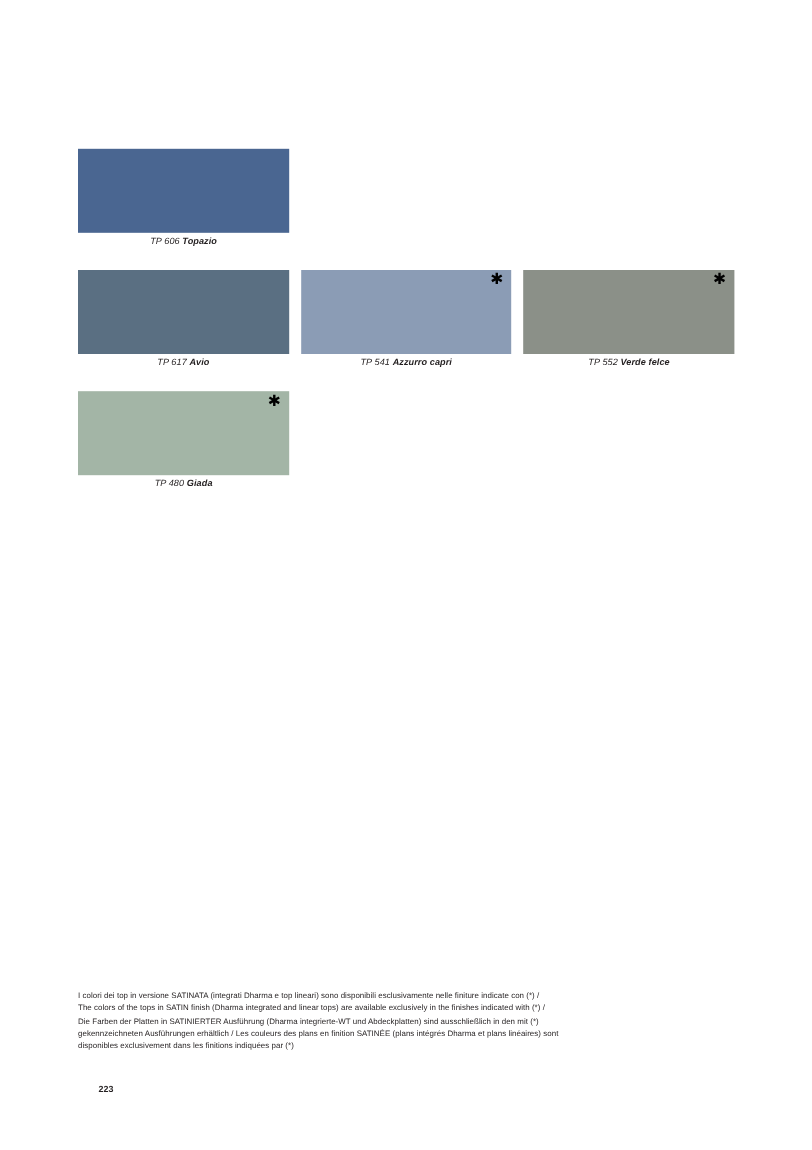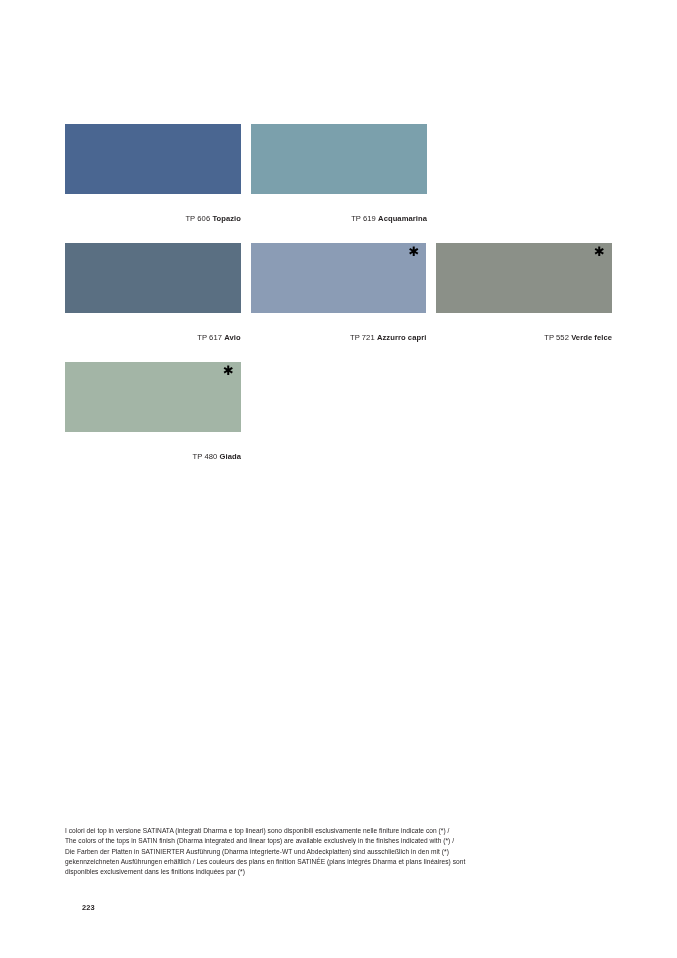--- a/index.html
+++ b/index.html
@@ -49,26 +49,27 @@
     position: absolute;
     top: 2px;
     right: 7px;
     font-size: 13px;
     line-height: 13px;
     font-weight: 700;
     color: #000000;
     font-family: "DejaVu Sans", sans-serif;
   }
   .label {
-    margin-top: 20px;
-    text-align: right;
+    margin-top: 2px;
+    text-align: center;
     font-size: 7.6px;
     line-height: 10px;
     letter-spacing: 0.07px;
     white-space: nowrap;
+    font-style: italic;
   }
   .label .code { font-weight: 400; }
   .label .name { font-weight: 700; }
 
   
   .footnote {
     position: absolute;
     left: 65px;
     top: 826px;
     width: 530px;
@@ -102,47 +103,38 @@
     <div class="row">
       <div class="cell">
         <div class="chip" style="background: rgb(74, 102, 145);">
           
         </div>
         <div class="label">
           <span class="code">TP 606</span>
           <span class="name">Topazio</span>
         </div>
       </div>
-      <div class="cell">
-        <div class="chip" style="background: rgb(123, 160, 172);">
-          
-        </div>
-        <div class="label">
-          <span class="code">TP 619</span>
-          <span class="name">Acquamarina</span>
-        </div>
-      </div>
     </div>
 
     <div class="row">
       <div class="cell">
         <div class="chip" style="background: rgb(90, 111, 130);">
           
         </div>
         <div class="label">
           <span class="code">TP 617</span>
           <span class="name">Avio</span>
         </div>
       </div>
       <div class="cell">
         <div class="chip" style="background: rgb(139, 156, 181);">
           <span class="star" style="display: block;">✱</span>
         </div>
         <div class="label">
-          <span class="code">TP 721</span>
+          <span class="code">TP 541</span>
           <span class="name">Azzurro capri</span>
         </div>
       </div>
       <div class="cell">
         <div class="chip" style="background: rgb(139, 144, 136);">
           <span class="star" style="display: block;">✱</span>
         </div>
         <div class="label">
           <span class="code">TP 552</span>
           <span class="name">Verde felce</span>

